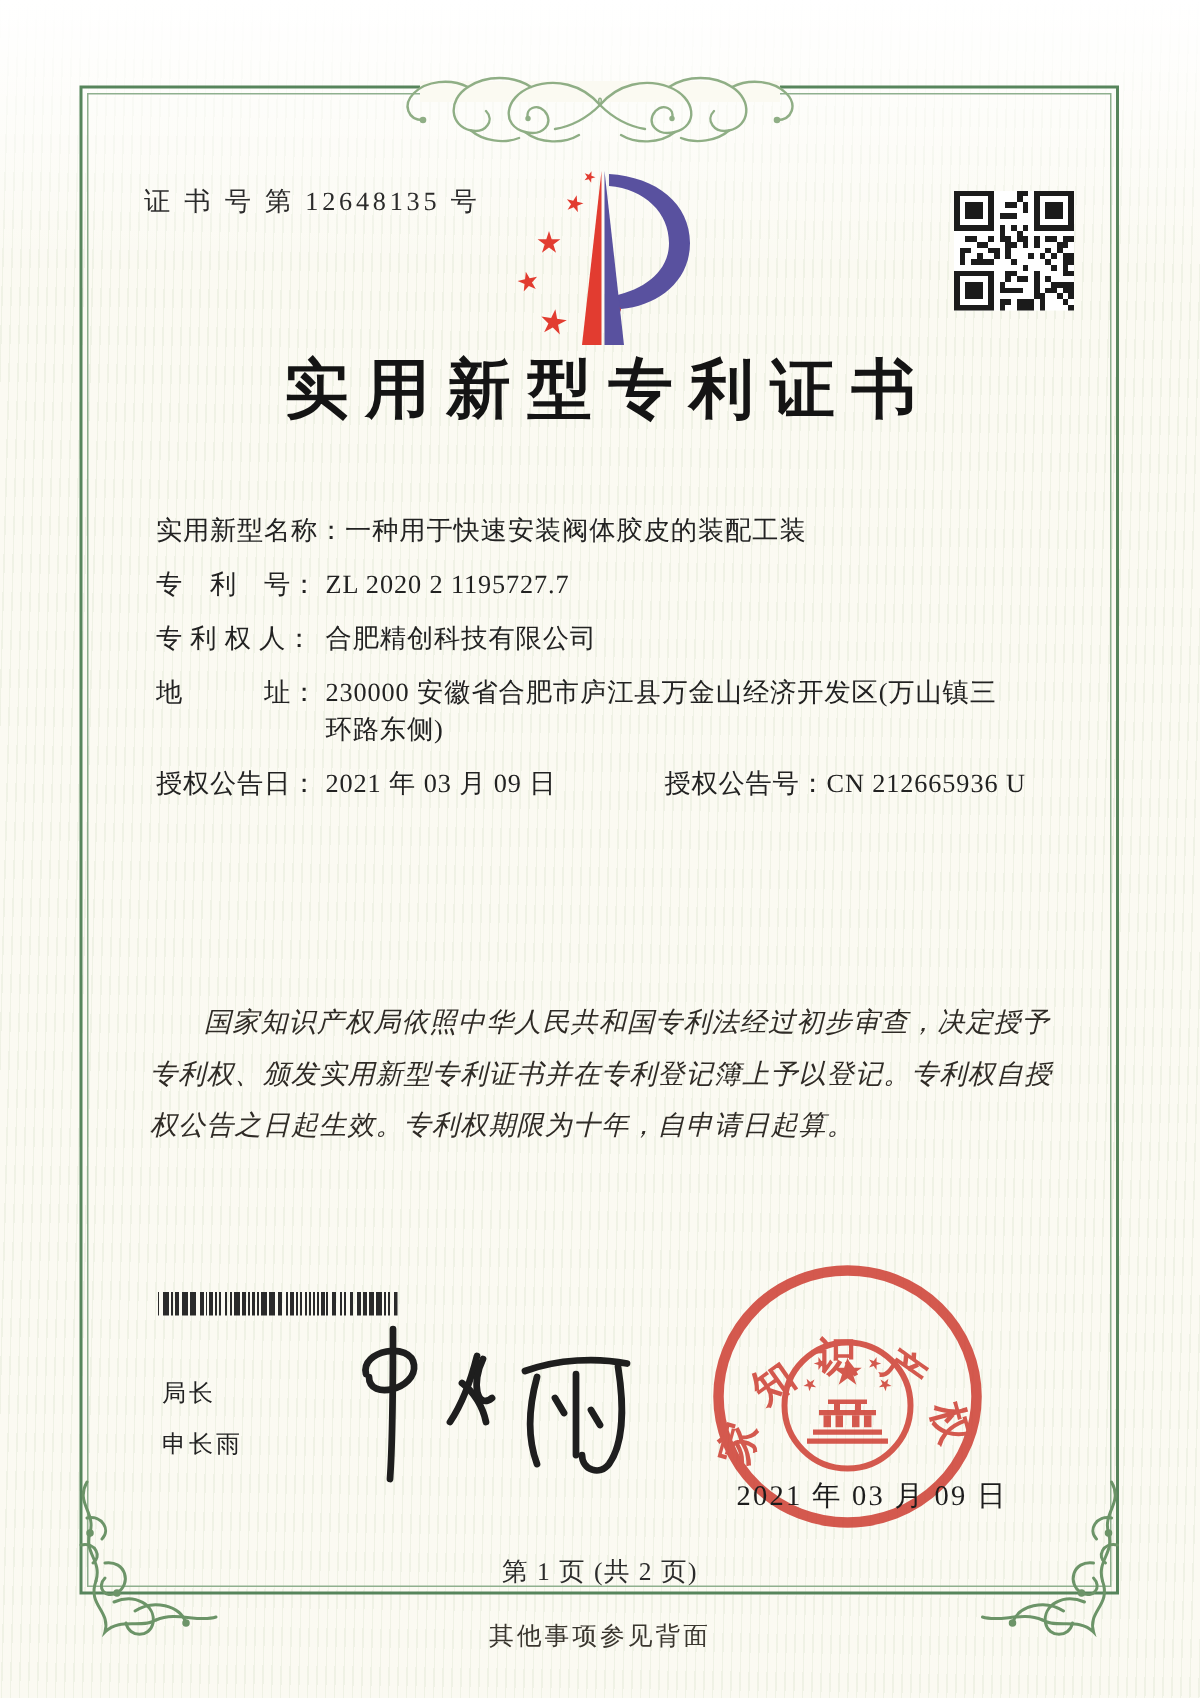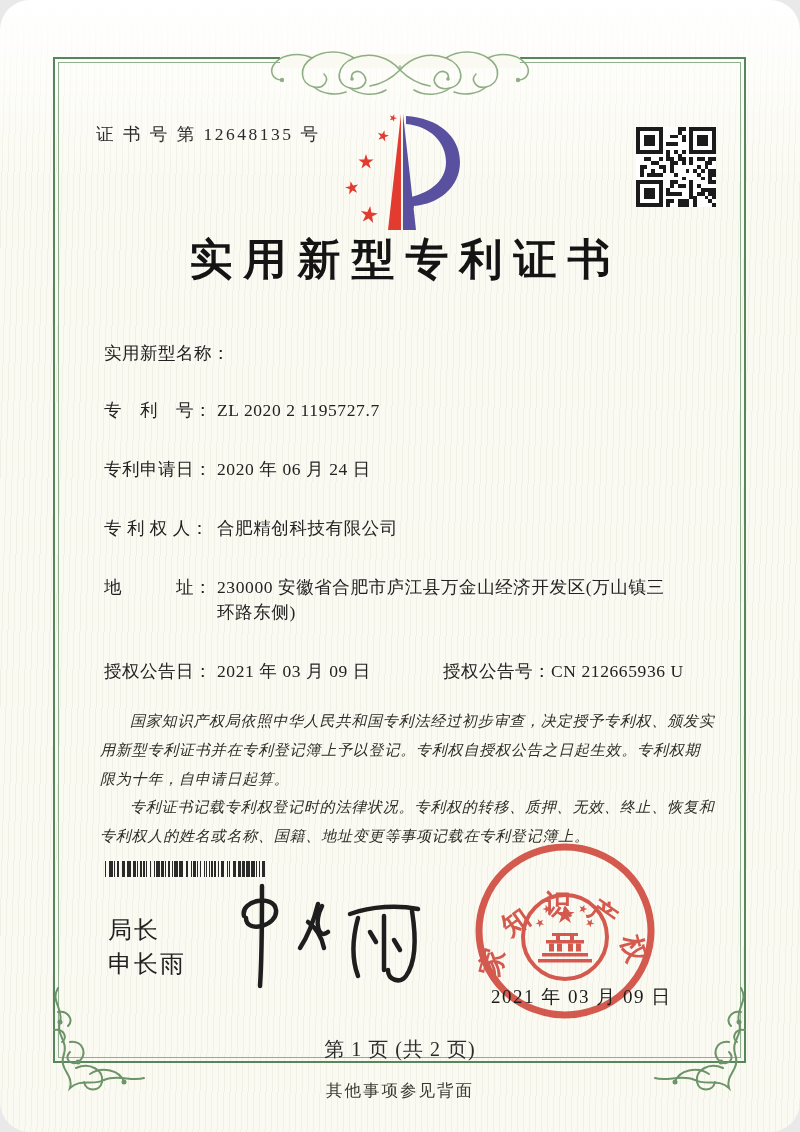--- a/index.html
+++ b/index.html
@@ -2,57 +2,56 @@
 <html><head>
 <meta charset="utf-8">
 <style>
   html,body{margin:0;padding:0;}
   body{background:#e9e9e9;font-family:"Liberation Serif","DejaVu Serif",serif;}
   .page{position:relative;width:800px;height:1132px;margin:0 auto;overflow:hidden;
     background-color:#fbfaf2;
     background-image:
       linear-gradient(180deg,#ffffff 0%, rgba(255,255,255,0) 16%),
       repeating-linear-gradient(91.5deg, rgba(170,192,152,0.14) 0px, rgba(170,192,152,0.14) 1px, rgba(255,255,255,0) 1px, rgba(255,255,255,0) 6px);
-    border-radius: 30px;
   }
   
   .frame-outer{position:absolute;left:53px;top:57px;right:54px;bottom:69px;
     border:2.5px solid #57855c;}
   .frame-inner{position:absolute;left:3px;top:3px;right:3px;bottom:3px;
     border:1px solid #8fb08f;}
   .ornament-top{position:absolute;left:50%;top:40px;transform:translateX(-50%);}
   .ornament-top .backing{position:absolute;left:30px;top:14px;width:240px;height:14px;background:#fbfaf2;}
   .corner-orn{position:absolute;bottom:30px;width:120px;height:120px;}
   .corner-orn.left{left:40px;}
   .corner-orn.right{right:41px;transform:scaleX(-1);}
   
   .cert-no{position:absolute;left:96px;top:122px;font-size:17.5px;color:#2b2b2b;letter-spacing:2.5px;}
   .logo{position:absolute;left:338px;top:110px;}
   .qr{position:absolute;left:636px;top:127px;width:80px;height:80px;}
   .title{position:absolute;left:0;right:0;top:231px;text-align:center;
     font-size:43px;font-weight:600;color:#141414;letter-spacing:11px;text-indent:11px;}
   
-  .fields{position:absolute;left:104px;top:343px;width:610px;display:flex;flex-direction:column;gap:36px;
+  .fields{position:absolute;left:104px;top:343px;width:610px;display:flex;flex-direction:column;gap:13px;
     font-size:17.5px;color:#222;}
   .frow{display:flex;align-items:flex-start;line-height:21px;}
   .f-label{flex:0 0 113px;letter-spacing:0.5px;white-space:pre;}
   .f-value{max-width:452px;letter-spacing:0.6px;line-height:25px;margin-top:-2px;}
   .frow.grant .pair2{margin-left:72px;display:flex;}
   
   .body-text{position:absolute;left:100px;top:664px;width:616px;
-    font-size:15px;font-style:italic;color:#2f2b26;line-height:1.92;letter-spacing:0.8px;margin-top:43px;}
+    font-size:18px;font-style:italic;color:#2f2b26;line-height:1.92;letter-spacing:0.8px;}
   .body-text p{margin:0;text-indent:2em;}
   
   .barcode{position:absolute;left:105px;top:861px;width:160px;height:16px;}
   .signer{position:absolute;left:108px;top:913px;font-family:"Liberation Sans","DejaVu Sans",sans-serif;
-    font-size:24px;color:#222;line-height:34px;letter-spacing:2px;}
+    font-size:16px;color:#222;line-height:34px;letter-spacing:2px;}
   .signature{position:absolute;left:222px;top:878px;}
   .seal{position:absolute;left:470px;top:838px;}
   .seal-date{position:absolute;left:491px;top:984px;font-size:19px;color:#1c1c1c;letter-spacing:1.5px;z-index:5;}
-  .footer-page{position:absolute;left:0;right:0;top:1036px;text-align:center;font-size:20px;color:#2b2b2b;letter-spacing:1px;}
+  .footer-page{position:absolute;left:0;right:0;top:1036px;text-align:center;font-size:17px;color:#2b2b2b;letter-spacing:1px;}
   .back-note{position:absolute;left:0;right:0;top:1080px;text-align:center;font-size:16.5px;color:#3a362f;letter-spacing:2px;}
 </style>
 </head>
 <body>
 
 <div class="page">
 
   <div class="frame-outer">
     <div class="frame-inner"></div>
   </div>
@@ -241,28 +240,25 @@
       <rect x="0" y="14" width="7" height="7" fill="#1b1b1b"></rect>
       <rect x="1" y="15" width="5" height="5" fill="#fff"></rect>
       <rect x="2" y="16" width="3" height="3" fill="#1b1b1b"></rect>
     </svg>
 
   <div class="title">实用新型专利证书</div>
 
   <div class="fields">
     <div class="frow">
       <span class="f-label">实用新型名称：</span>
+      <span class="f-value">一种用于快速安装阀体胶皮的装配工装</span>
     </div>
     <div class="frow">
       <span class="f-label">专　利　号：</span>
       <span class="f-value">ZL 2020 2 1195727.7</span>
-    </div>
-    <div class="frow">
-      <span class="f-label">专利申请日：</span>
-      <span class="f-value">2020 年 06 月 24 日</span>
     </div>
     <div class="frow">
       <span class="f-label">专 利 权 人：</span>
       <span class="f-value">合肥精创科技有限公司</span>
     </div>
     <div class="frow">
       <span class="f-label">地　　　址：</span>
       <span class="f-value">230000 安徽省合肥市庐江县万金山经济开发区(万山镇三环路东侧)</span>
     </div>
     <div class="frow grant">
@@ -270,21 +266,20 @@
       <span class="f-value">2021 年 03 月 09 日</span>
       <span class="pair2">
         <span class="f-label" style="flex-basis:auto">授权公告号：</span>
         <span class="f-value">CN 212665936 U</span>
       </span>
     </div>
   </div>
 
   <div class="body-text">
     <p>国家知识产权局依照中华人民共和国专利法经过初步审查，决定授予专利权、颁发实用新型专利证书并在专利登记簿上予以登记。专利权自授权公告之日起生效。专利权期限为十年，自申请日起算。</p>
-    <p>专利证书记载专利权登记时的法律状况。专利权的转移、质押、无效、终止、恢复和专利权人的姓名或名称、国籍、地址变更等事项记载在专利登记簿上。</p>
   </div>
 
   <svg class="barcode" id="barcode-svg" viewBox="0 0 100 16" preserveAspectRatio="none" shape-rendering="crispEdges">
       <rect x="0.00" y="0" width="0.8" height="16" fill="#2a2a2a"></rect>
       <rect x="2.40" y="0" width="2.4" height="16" fill="#2a2a2a"></rect>
       <rect x="5.60" y="0" width="0.8" height="16" fill="#2a2a2a"></rect>
       <rect x="7.20" y="0" width="1.6" height="16" fill="#2a2a2a"></rect>
       <rect x="10.40" y="0" width="2.4" height="16" fill="#2a2a2a"></rect>
       <rect x="13.60" y="0" width="2.4" height="16" fill="#2a2a2a"></rect>
       <rect x="17.60" y="0" width="1.6" height="16" fill="#2a2a2a"></rect>

